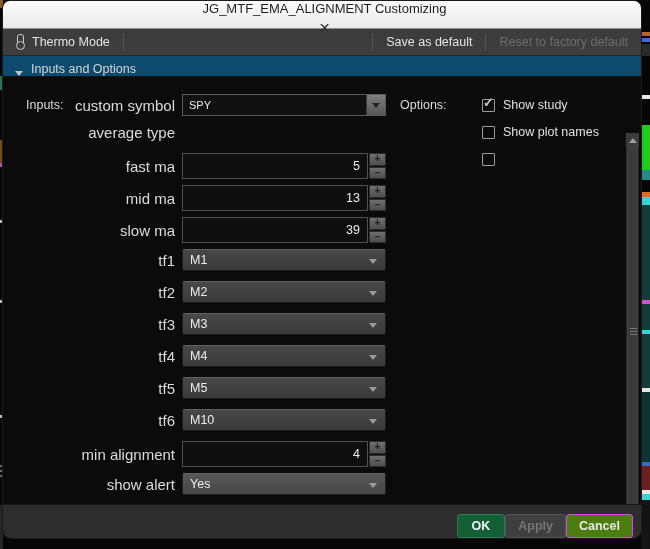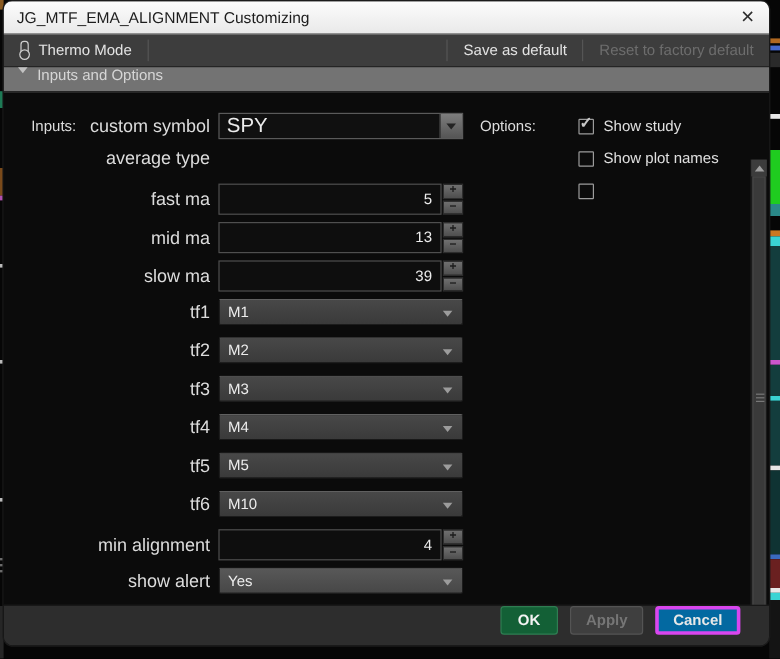--- a/index.html
+++ b/index.html
@@ -4,51 +4,51 @@
 <style>
   html,body{margin:0;padding:0;background:#060606;}
   *{box-sizing:border-box;}
   .stage{position:relative;width:650px;height:549px;background:#060606;overflow:hidden;
          font-family:"Liberation Sans",sans-serif;-webkit-font-smoothing:antialiased;}
   .edge-seg{position:absolute;}
   
   .dialog{position:absolute;left:3px;top:1px;width:638px;height:537px;background:#0b0b0b;
           border-radius:7px 7px 8px 8px;overflow:hidden;box-shadow:0 0 0 1px #1b1b1b;}
   .titlebar{height:28px;background:linear-gradient(#fcfcfc,#e9e9e9);border-bottom:1px solid #8f8f8f;
-            display:flex;align-items:center;padding:0 6px 0 11px;}
+            display:flex;align-items:center;padding:0 6px 0 11px;flex-direction:column;}
   .title{flex:1;font-size:13px;color:#1d1d1d;}
   .close{width:24px;height:24px;text-align:center;font-size:19px;line-height:23px;color:#2e2e2e;cursor:default;}
   
   .toolbar{height:27px;background:#3d3d3d;border-bottom:1px solid #242424;display:flex;align-items:stretch;}
   .tool-btn{display:flex;align-items:center;gap:8px;padding:0 13px;color:#e3e3e3;font-size:12.5px;white-space:nowrap;}
   .tool-btn.disabled{color:#6d6d6d;}
   .tool-sep{width:1px;background:#555;margin:4px 0;}
   .tool-spacer{flex:1;}
   .thermo{position:relative;width:8px;height:16px;flex:none;}
   .thermo::before{content:"";position:absolute;left:1px;top:0;width:5px;height:11px;
                   border:1px solid #cfcfcf;border-radius:3px 3px 0 0;}
   .thermo::after{content:"";position:absolute;left:0;bottom:0;width:7px;height:7px;
                  border:1px solid #cfcfcf;border-radius:50%;background:#3d3d3d;}
   
-  .section-header{height:21px;background:#737373;border-bottom:1px solid #141414;
-                  display:flex;align-items:flex-start;gap:8px;padding:0 12px;color:#d6d6d6;font-size:12.5px;}
+  .section-header{height:21px;background:#0c4a6e;border-bottom:1px solid #141414;
+                  display:flex;align-items:flex-end;gap:8px;padding:0 12px;color:#d6d6d6;font-size:12.5px;}
   .chev{width:0;height:0;border-left:4px solid transparent;border-right:4px solid transparent;
         border-top:5px solid #c2c2c2;}
   
   .content{position:absolute;left:0;right:0;top:77px;bottom:34px;background:#0b0b0b;}
   .col-label{position:absolute;color:#dcdcdc;font-size:12.5px;}
   .inputs-label{left:23px;top:20px;}
   .options-label{left:397px;top:20px;}
   .form{position:absolute;left:22px;top:16px;}
   .row{display:flex;align-items:center;height:22px;margin-bottom:10px;}
   .row.number{height:26px;margin-bottom:6px;}
   .row.first{margin-bottom:5px;}
   .rowlabel{width:150px;text-align:right;margin-right:7px;color:#dcdcdc;font-size:15px;white-space:nowrap;}
   .combo{width:204px;height:22px;background:#101010;border:1px solid #5a5a5a;display:flex;align-items:stretch;}
-  .combo-text{flex:1;color:#ececec;font-size:17px;display:flex;align-items:center;padding:0 6px;}
+  .combo-text{flex:1;color:#ececec;font-size:11px;display:flex;align-items:center;padding:0 6px;}
   .combo-btn{width:19px;background:linear-gradient(#7d7d7d,#555);border-left:1px solid #3a3a3a;
              display:flex;align-items:center;justify-content:center;}
   .tri-dn{width:0;height:0;border-left:4px solid transparent;border-right:4px solid transparent;border-top:5px solid #232323;}
   .select{position:relative;width:204px;height:22px;border:1px solid #1c1c1c;border-top-color:#606060;
           background:linear-gradient(#484848,#3a3a3a);border-radius:2px;display:flex;align-items:center;
           padding:0 7px;color:#ececec;font-size:12.5px;}
   .select.light{background:linear-gradient(#585858,#474747);}
   .sel-arrow{position:absolute;right:8px;top:9px;width:0;height:0;border-left:4px solid transparent;
              border-right:4px solid transparent;border-top:5px solid #9c9c9c;}
   .numwrap{width:204px;height:26px;display:flex;align-items:stretch;}
@@ -65,26 +65,26 @@
   .opt-label{color:#e0e0e0;font-size:12.5px;white-space:nowrap;}
   
   .scrollbar{position:absolute;left:622px;top:55px;width:14px;height:448px;background:#1e1e1e;border-left:1px solid #151515;}
   .sb-top{height:14px;background:#3c3c3c;display:flex;align-items:center;justify-content:center;}
   .tri-up-sm{width:0;height:0;border-left:4px solid transparent;border-right:4px solid transparent;border-bottom:5px solid #9e9e9e;}
   .sb-thumb{position:absolute;left:1px;right:1px;top:14px;height:370px;background:#3a3a3a;border:1px solid #474747;}
   .grip{position:absolute;left:2px;top:50%;margin-top:-4px;width:7px;}
   .grip i{display:block;height:1px;background:#787878;margin-bottom:2px;}
   
   .footer{position:absolute;left:0;right:0;bottom:0;height:34px;background:#2d2d2d;border-top:1px solid #181818;
-          display:flex;align-items:flex-start;justify-content:flex-end;gap:10px;padding-right:24px;}
+          display:flex;align-items:flex-end;justify-content:flex-end;padding-right:8px;}
   .btn{height:24px;border-radius:3px;font-size:12.5px;font-weight:bold;padding:0 12px;
        font-family:"Liberation Sans",sans-serif;cursor:default;}
   .btn.ok{background:#136036;border:1px solid #2f7d52;color:#f3f3f3;padding:0 14px;}
   .btn.apply{background:#3f3f3f;border:1px solid #545454;color:#767676;}
-  .btn.cancel{background:#0369a1;border:3px solid #d946ef;color:#e8e8e8;}
+  .btn.cancel{background:#4d7c0f;border:1px solid #d946ef;color:#e8e8e8;}
 </style>
 </head>
 <body>
 
 <div class="stage">
 
   <div id="bg-slivers">
       <div class="edge-seg" style="left: 332px; top: 0px; width: 62px; height: 2px; background: rgb(176, 104, 32);"></div>
       <div class="edge-seg" style="left: 550px; top: 0px; width: 15px; height: 2px; background: rgb(204, 204, 204);"></div>
       <div class="edge-seg" style="left: 0px; top: 0px; width: 3px; height: 8px; background: rgb(138, 90, 32);"></div>

